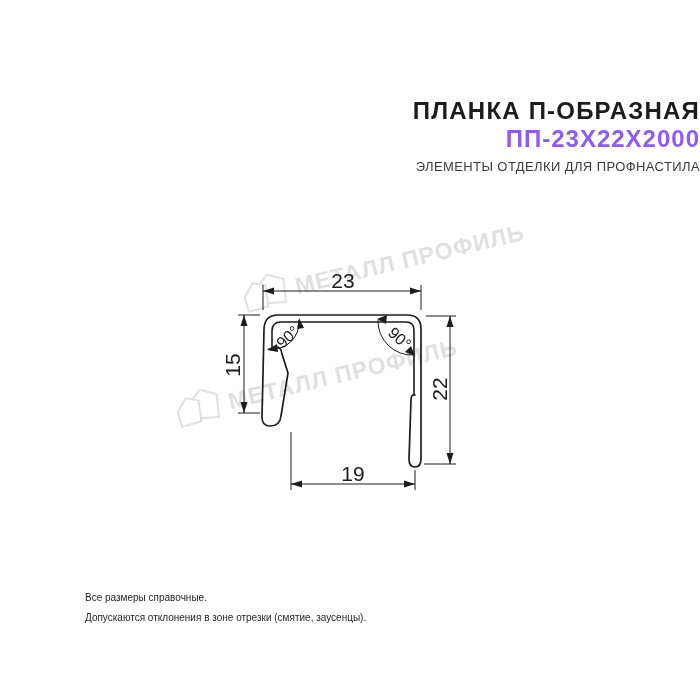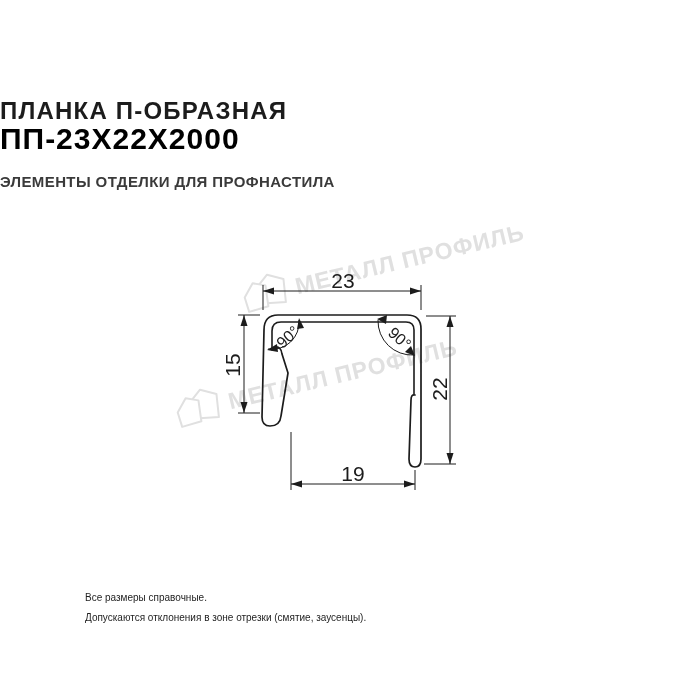--- a/index.html
+++ b/index.html
@@ -1,23 +1,23 @@
 <!DOCTYPE html>
 <html style="--ink: #1c1c1c; --wm: #e0e0e0;"><head>
 <meta charset="utf-8">
 <style>
   html,body{margin:0;padding:0}
   body{
     width:700px;height:700px;background:#fff;position:relative;overflow:hidden;
     font-family:"Liberation Sans",sans-serif;
   }
-  .header{position:absolute;top:97px;left:0;width:700px;text-align:left;z-index:3}
+  .header{position:absolute;top:97px;left:0;width:700px;text-align:right;z-index:3}
   .title-1{font-size:24px;line-height:27px;font-weight:bold;color:#1c1c1c;letter-spacing:1.2px}
-  .title-2{font-size:30px;line-height:29px;font-weight:bold;color:#000000;letter-spacing:1px}
-  .subtitle{margin-top:20px;font-size:15px;font-weight:bold;letter-spacing:.4px;color:#3a3a3a}
+  .title-2{font-size:24px;line-height:29px;font-weight:bold;color:#8b5cf6;letter-spacing:1px}
+  .subtitle{margin-top:6px;font-size:13px;font-weight:normal;letter-spacing:.4px;color:#3a3a3a}
 
   .wm{
     position:absolute;display:flex;align-items:center;gap:8px;z-index:1;
     color:var(--wm,#e0e0e0);transform-origin:0 50%;transform:rotate(-13.5deg);
     white-space:nowrap;
   }
   .wm-text{font-size:23px;font-weight:bold;letter-spacing:1px}
   .wm1{left:243px;top:279px}
   .wm2{left:176px;top:394px}
   .wm-logo polygon{fill:#fff;stroke:var(--wm,#e0e0e0);stroke-width:2;stroke-linejoin:round}

